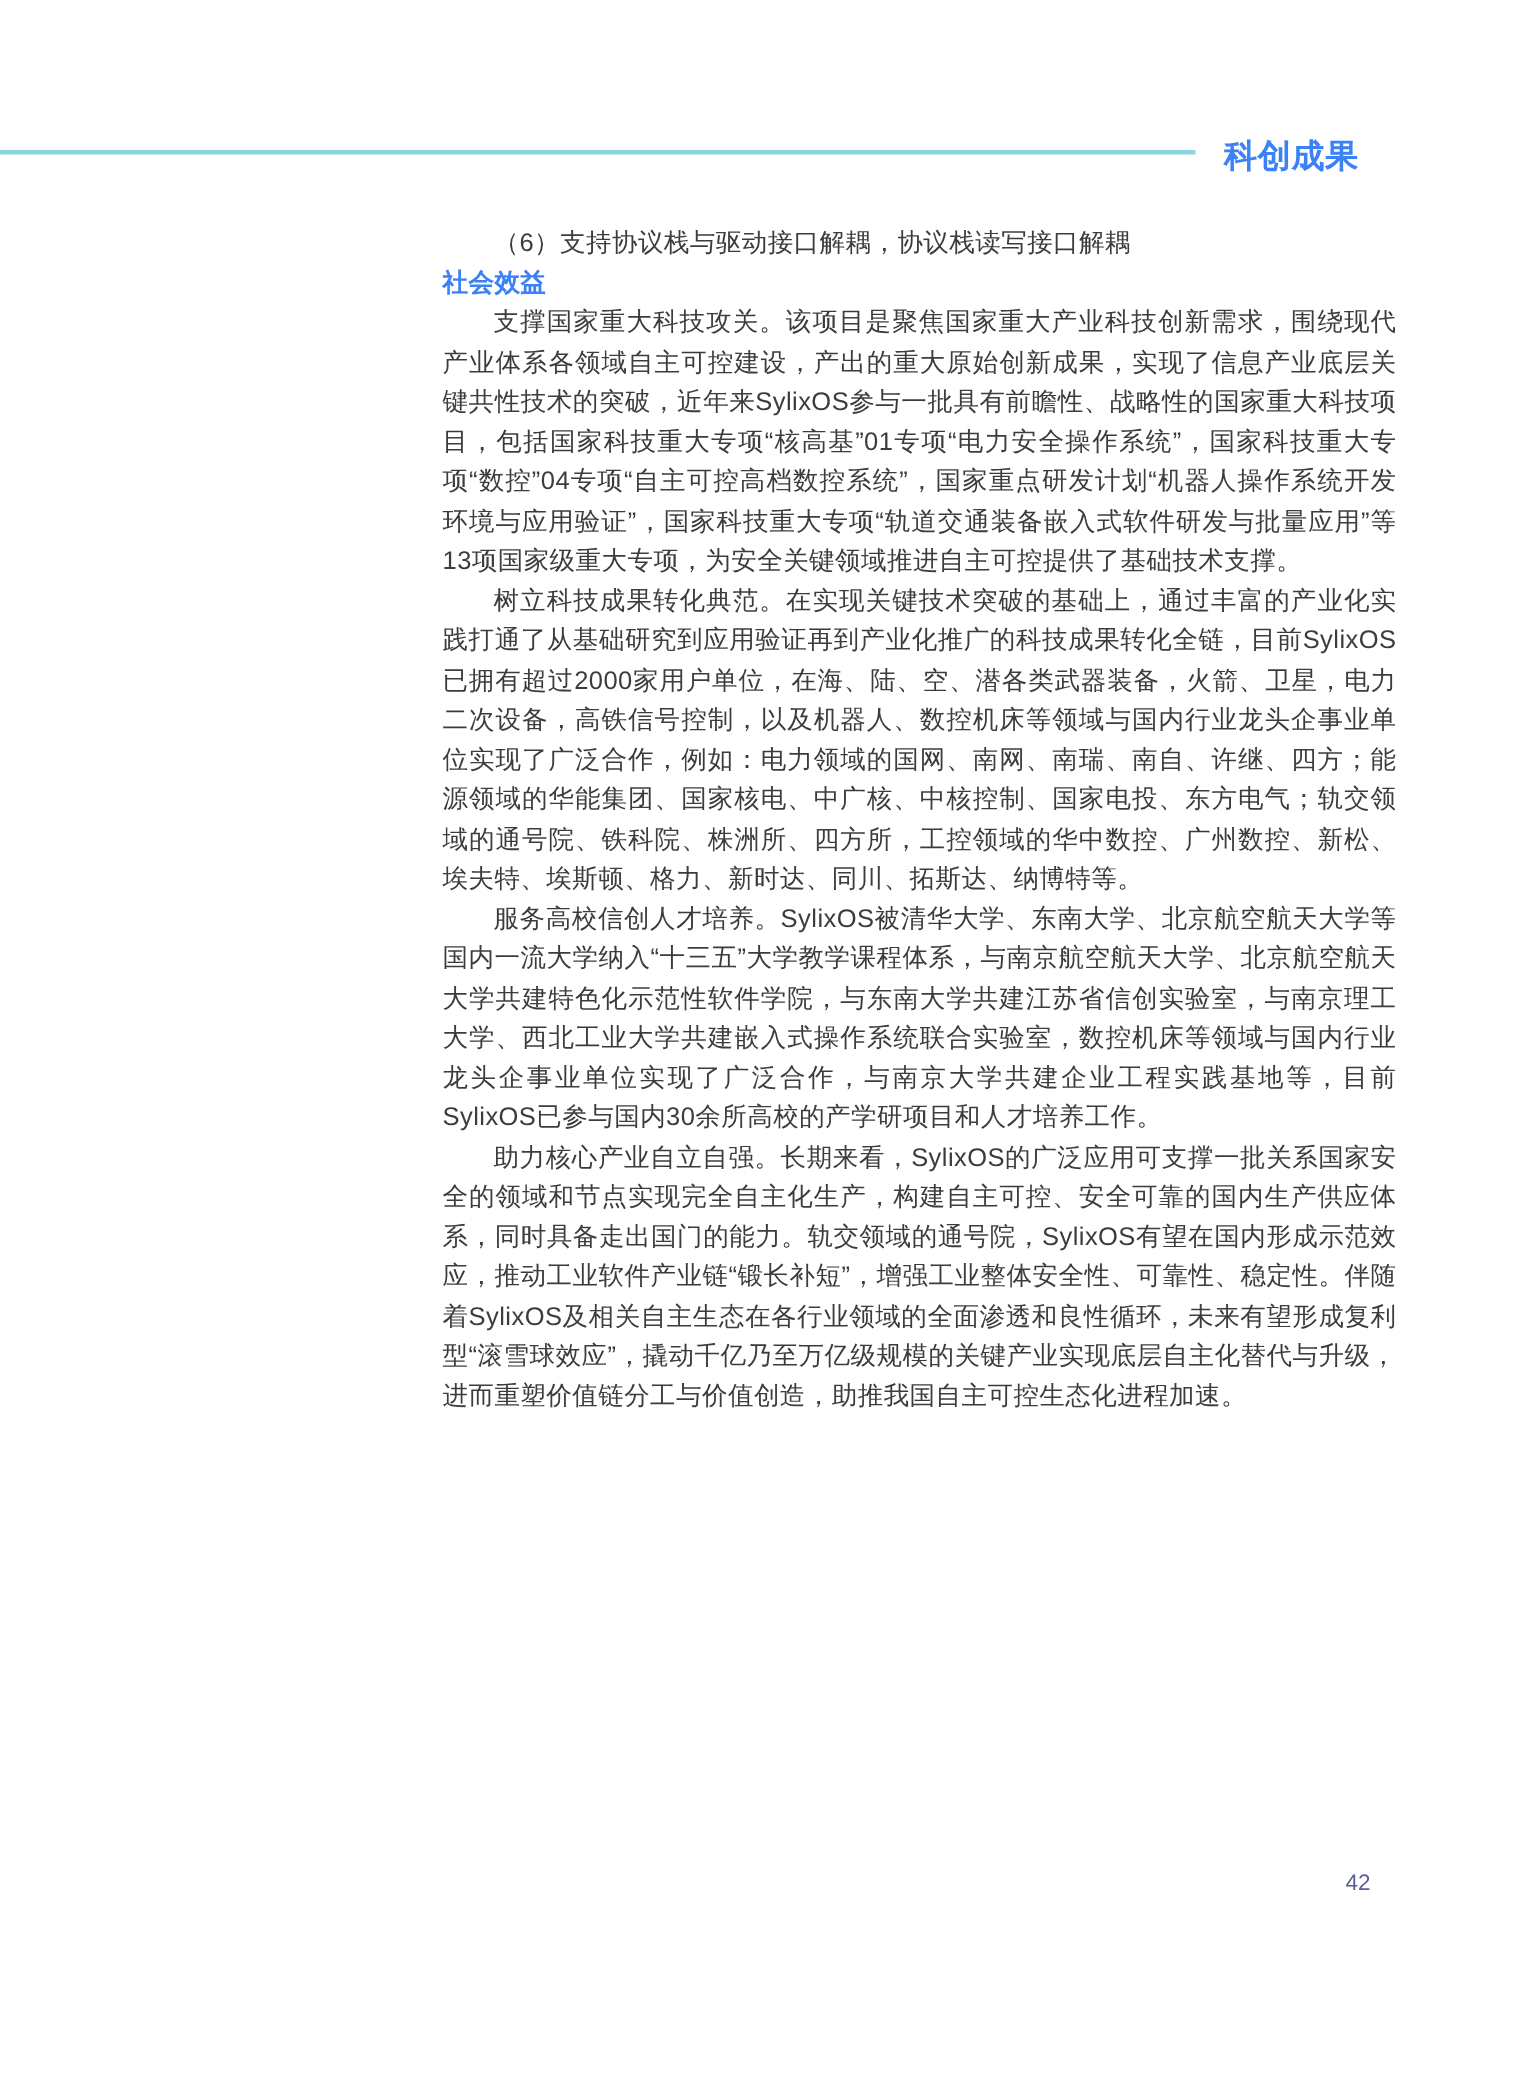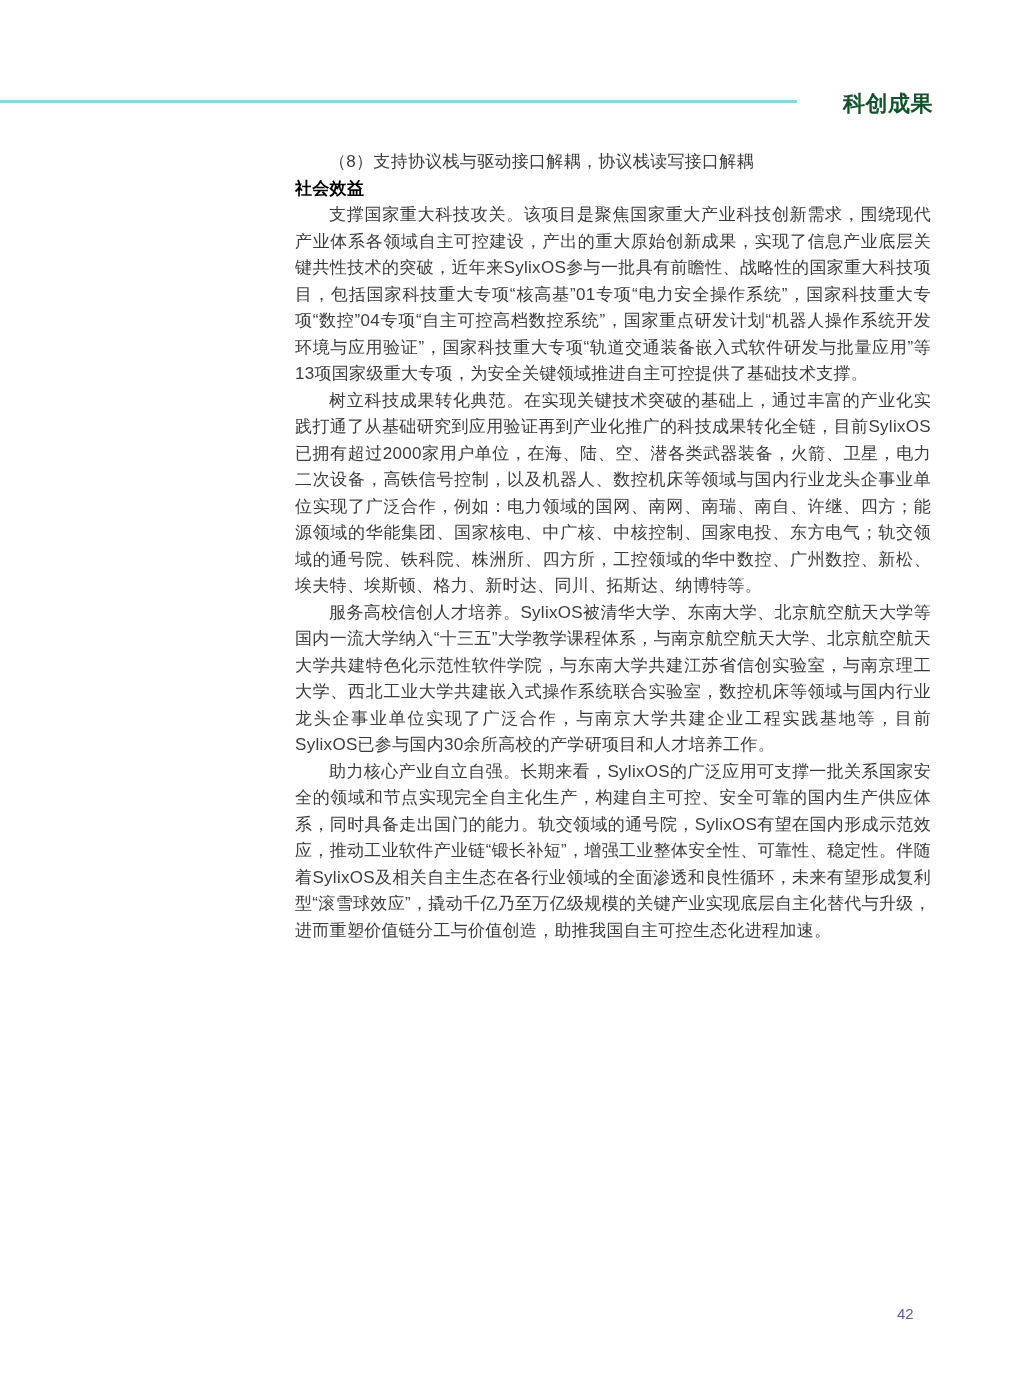--- a/index.html
+++ b/index.html
@@ -20,64 +20,63 @@
     width: 797px;
     height: 3px;
     background: #8ed3e0;
   }
   .header-title {
     position: absolute;
     top: 89px;
     left: 816px;
     font-size: 22px;
     font-weight: bold;
-    color: #14532d;
+    color: #3b82f6;
     letter-spacing: 0.5px;
     white-space: nowrap;
-    margin-left: 27px;
   }
   .body-block {
     position: absolute;
     top: 149px;
     left: 295px;
     width: 636px;
   }
   .para {
     font-size: 17px;
     line-height: 26.5px;
     color: #3c3c3c;
     text-align: justify;
     text-indent: 2em;
     letter-spacing: 0.3px;
   }
   .para.heading {
     font-weight: bold;
-    color: #000000;
+    color: #3b82f6;
     text-indent: 0;
   }
   .page-number {
     position: absolute;
-    top: 1305px;
+    top: 1247px;
     left: 897px;
     font-size: 15px;
     color: #5c5c99;
   }
 </style>
 </head>
 <body>
 
 <div class="page">
 
   <div>
     <div class="header-line"></div>
     <div class="header-title">科创成果</div>
   </div>
 
   <div class="body-block">
-    <p class="para">（8）支持协议栈与驱动接口解耦，协议栈读写接口解耦</p>
+    <p class="para">（6）支持协议栈与驱动接口解耦，协议栈读写接口解耦</p>
     <p class="para heading">社会效益</p>
     <p class="para">支撑国家重大科技攻关。该项目是聚焦国家重大产业科技创新需求，围绕现代产业体系各领域自主可控建设，产出的重大原始创新成果，实现了信息产业底层关键共性技术的突破，近年来SylixOS参与一批具有前瞻性、战略性的国家重大科技项目，包括国家科技重大专项“核高基”01专项“电力安全操作系统”，国家科技重大专项“数控”04专项“自主可控高档数控系统”，国家重点研发计划“机器人操作系统开发环境与应用验证”，国家科技重大专项“轨道交通装备嵌入式软件研发与批量应用”等13项国家级重大专项，为安全关键领域推进自主可控提供了基础技术支撑。</p>
     <p class="para">树立科技成果转化典范。在实现关键技术突破的基础上，通过丰富的产业化实践打通了从基础研究到应用验证再到产业化推广的科技成果转化全链，目前SylixOS已拥有超过2000家用户单位，在海、陆、空、潜各类武器装备，火箭、卫星，电力二次设备，高铁信号控制，以及机器人、数控机床等领域与国内行业龙头企事业单位实现了广泛合作，例如：电力领域的国网、南网、南瑞、南自、许继、四方；能源领域的华能集团、国家核电、中广核、中核控制、国家电投、东方电气；轨交领域的通号院、铁科院、株洲所、四方所，工控领域的华中数控、广州数控、新松、埃夫特、埃斯顿、格力、新时达、同川、拓斯达、纳博特等。</p>
     <p class="para">服务高校信创人才培养。SylixOS被清华大学、东南大学、北京航空航天大学等国内一流大学纳入“十三五”大学教学课程体系，与南京航空航天大学、北京航空航天大学共建特色化示范性软件学院，与东南大学共建江苏省信创实验室，与南京理工大学、西北工业大学共建嵌入式操作系统联合实验室，数控机床等领域与国内行业龙头企事业单位实现了广泛合作，与南京大学共建企业工程实践基地等，目前SylixOS已参与国内30余所高校的产学研项目和人才培养工作。</p>
     <p class="para">助力核心产业自立自强。长期来看，SylixOS的广泛应用可支撑一批关系国家安全的领域和节点实现完全自主化生产，构建自主可控、安全可靠的国内生产供应体系，同时具备走出国门的能力。轨交领域的通号院，SylixOS有望在国内形成示范效应，推动工业软件产业链“锻长补短”，增强工业整体安全性、可靠性、稳定性。伴随着SylixOS及相关自主生态在各行业领域的全面渗透和良性循环，未来有望形成复利型“滚雪球效应”，撬动千亿乃至万亿级规模的关键产业实现底层自主化替代与升级，进而重塑价值链分工与价值创造，助推我国自主可控生态化进程加速。</p>
   </div>
 
   <div class="page-number">42</div>
 
 </div>

